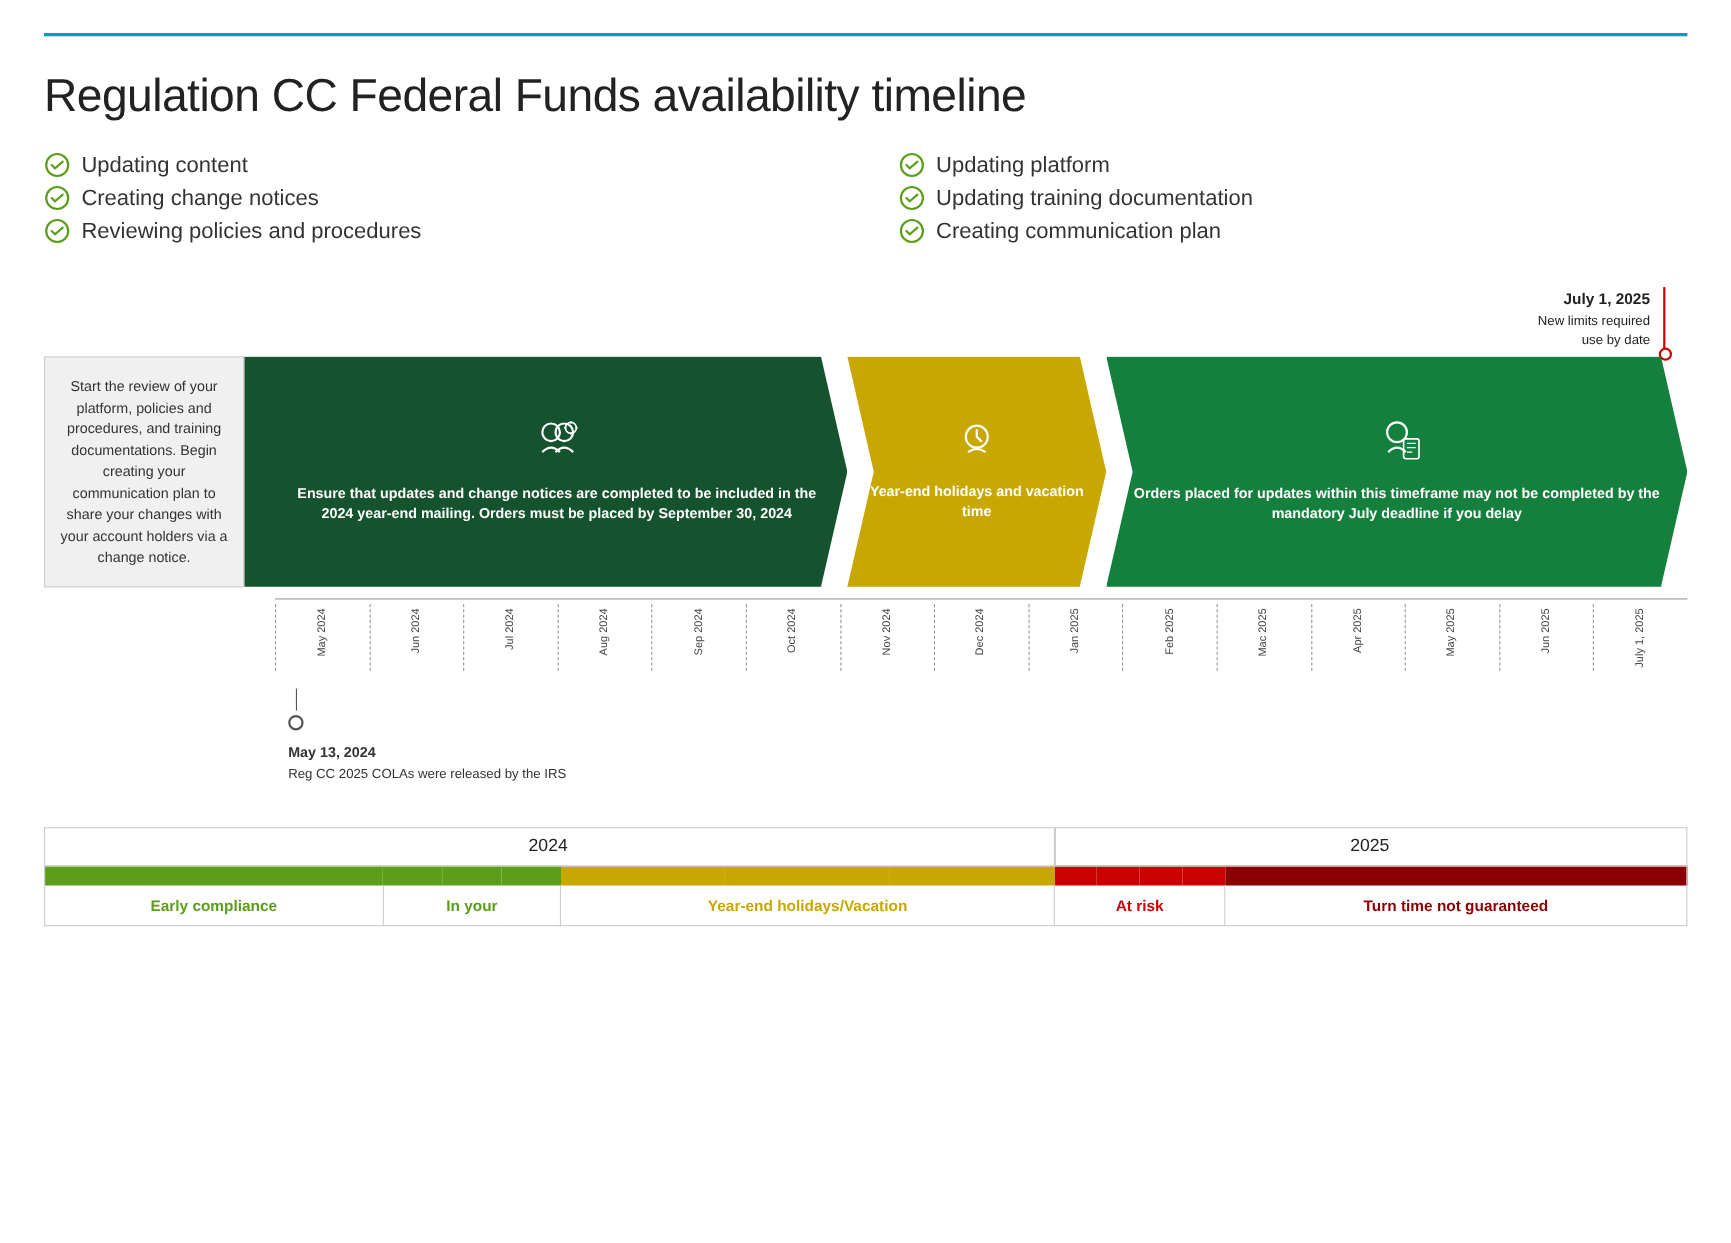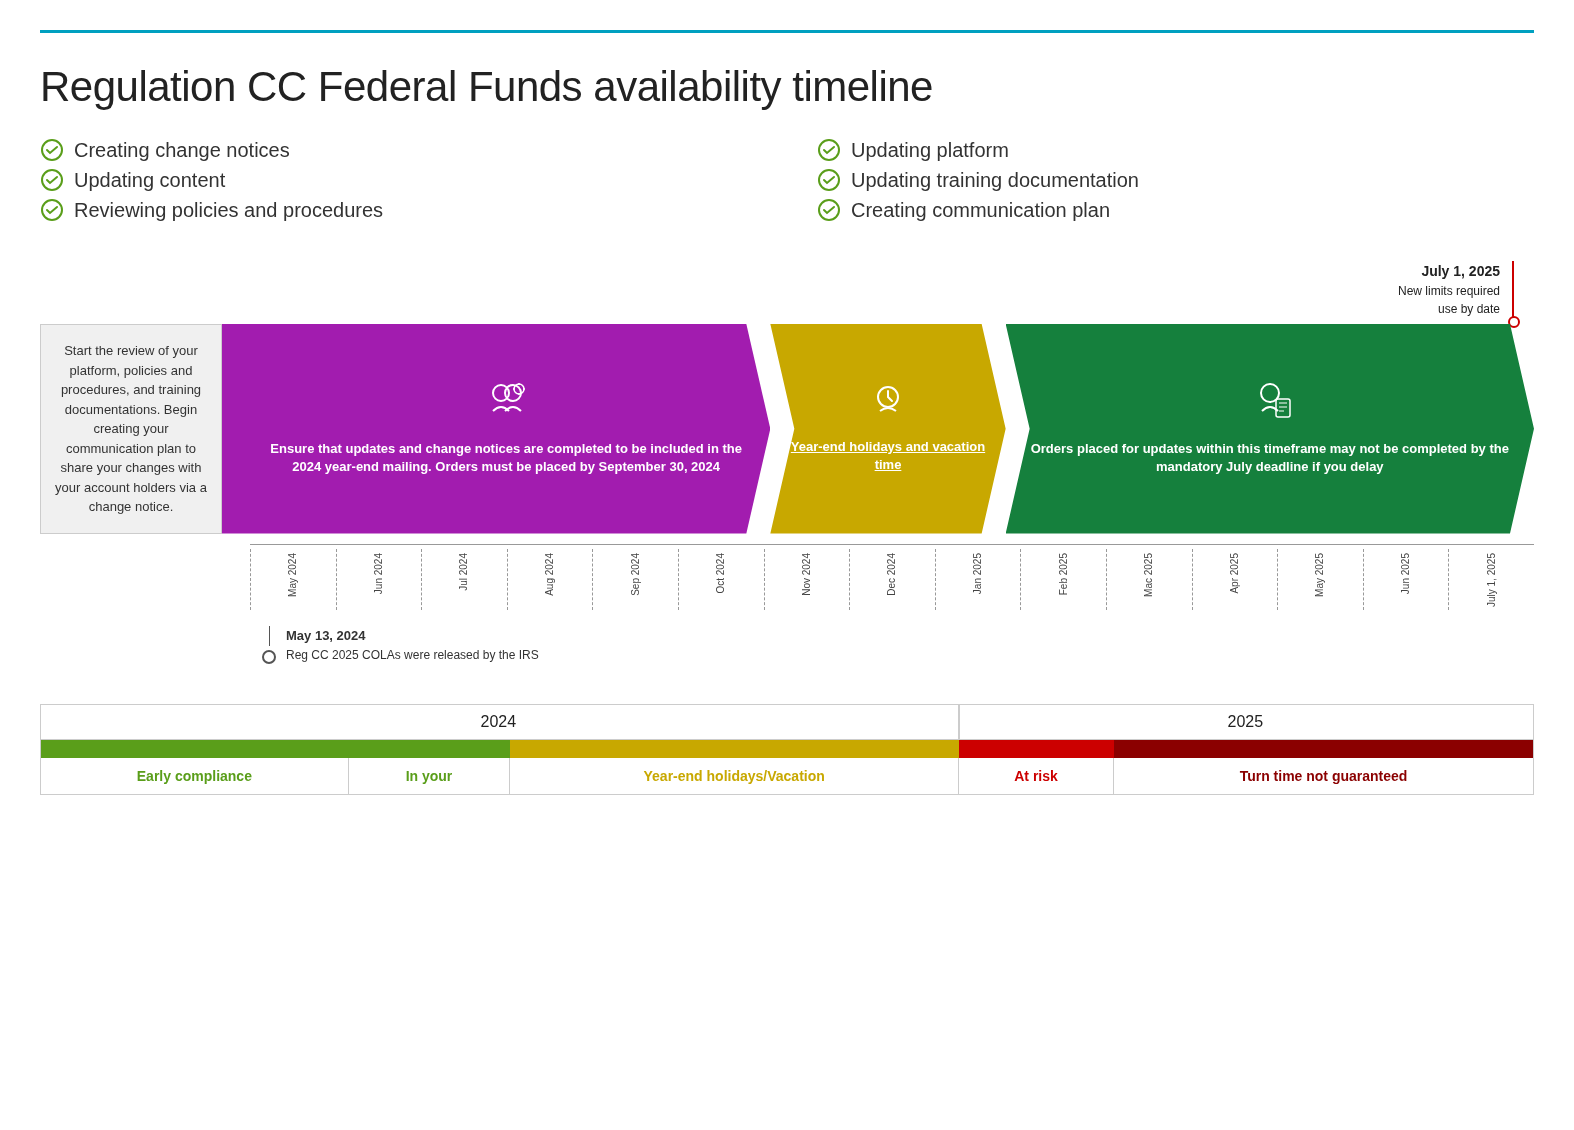--- a/index.html
+++ b/index.html
@@ -84,21 +84,21 @@
       text-align: center;
       color: #fff;
       font-size: 13px;
       font-weight: bold;
       line-height: 1.4;
       clip-path: polygon(0 0, calc(100% - 24px) 0, 100% 50%, calc(100% - 24px) 100%, 0 100%, 24px 50%);
     }
     .arrow-segment:first-child {
       clip-path: polygon(0 0, calc(100% - 24px) 0, 100% 50%, calc(100% - 24px) 100%, 0 100%);
     }
-    .arrow-segment.green { background: #a21caf; padding-left: 40px; }
+    .arrow-segment.green { background: #14532d; padding-left: 40px; }
     .arrow-segment.yellow { background: #c8a800; }
     .arrow-segment.red { background: #15803d; }
 
     .arrow-segment .icon-area {
       font-size: 28px;
       margin-bottom: 8px;
     }
 
     
     .timeline-axis {
@@ -131,20 +131,21 @@
     .date-annotation {
       margin-left: 210px;
       padding-top: 16px;
       padding-left: 12px;
       font-size: 12px;
       color: #333;
       position: relative;
       display: flex;
       align-items: flex-start;
       gap: 10px;
+      flex-direction: column;
     }
     .date-annotation .annot-dot {
       width: 14px;
       height: 14px;
       border-radius: 50%;
       border: 2px solid #555;
       background: #fff;
       flex-shrink: 0;
       margin-top: 4px;
     }
@@ -214,28 +215,28 @@
 
 <h1 class="page-title">Regulation CC Federal Funds availability timeline</h1>
 
 <div class="checklist-container">
   <div>
     <div class="check-item">
       <svg class="check-icon" viewBox="0 0 24 24" fill="none">
         <circle cx="12" cy="12" r="10" stroke="#5a9e1a" stroke-width="2"></circle>
         <polyline points="7,12 10,15 17,9" stroke="#5a9e1a" stroke-width="2" fill="none" stroke-linecap="round"></polyline>
       </svg>
+      <span>Updating content</span>
+    </div>
+    <div class="check-item">
+      <svg class="check-icon" viewBox="0 0 24 24" fill="none">
+        <circle cx="12" cy="12" r="10" stroke="#5a9e1a" stroke-width="2"></circle>
+        <polyline points="7,12 10,15 17,9" stroke="#5a9e1a" stroke-width="2" fill="none" stroke-linecap="round"></polyline>
+      </svg>
       <span>Creating change notices</span>
-    </div>
-    <div class="check-item">
-      <svg class="check-icon" viewBox="0 0 24 24" fill="none">
-        <circle cx="12" cy="12" r="10" stroke="#5a9e1a" stroke-width="2"></circle>
-        <polyline points="7,12 10,15 17,9" stroke="#5a9e1a" stroke-width="2" fill="none" stroke-linecap="round"></polyline>
-      </svg>
-      <span>Updating content</span>
     </div>
     <div class="check-item">
       <svg class="check-icon" viewBox="0 0 24 24" fill="none">
         <circle cx="12" cy="12" r="10" stroke="#5a9e1a" stroke-width="2"></circle>
         <polyline points="7,12 10,15 17,9" stroke="#5a9e1a" stroke-width="2" fill="none" stroke-linecap="round"></polyline>
       </svg>
       <span>Reviewing policies and procedures</span>
     </div>
   </div>
   <div>
@@ -287,21 +288,21 @@
           <circle cx="38" cy="8" r="5" stroke="#fff" stroke-width="1.5" fill="none"></circle>
           <line x1="38" y1="2" x2="38" y2="4" stroke="#fff" stroke-width="1.5"></line>
           <line x1="38" y1="12" x2="38" y2="14" stroke="#fff" stroke-width="1.5"></line>
           <line x1="32" y1="8" x2="34" y2="8" stroke="#fff" stroke-width="1.5"></line>
           <line x1="42" y1="8" x2="44" y2="8" stroke="#fff" stroke-width="1.5"></line>
         </svg>
       </div>
       <div>Ensure that updates and change notices are completed to be included in the 2024 year-end mailing. Orders must be placed by September 30, 2024</div>
     </div>
 
-    <div class="arrow-segment yellow" style="flex:1;text-decoration:underline;">
+    <div class="arrow-segment yellow" style="flex:1;">
       <div class="icon-area">
         <svg width="36" height="36" viewBox="0 0 36 36" fill="none">
           <circle cx="18" cy="14" r="10" stroke="#fff" stroke-width="2"></circle>
           <polyline points="18,8 18,14 22,18" stroke="#fff" stroke-width="2" fill="none" stroke-linecap="round"></polyline>
           <path d="M10 28 Q18 22 26 28" stroke="#fff" stroke-width="2" fill="none"></path>
         </svg>
       </div>
       <div>Year-end holidays and vacation time</div>
     </div>
 

